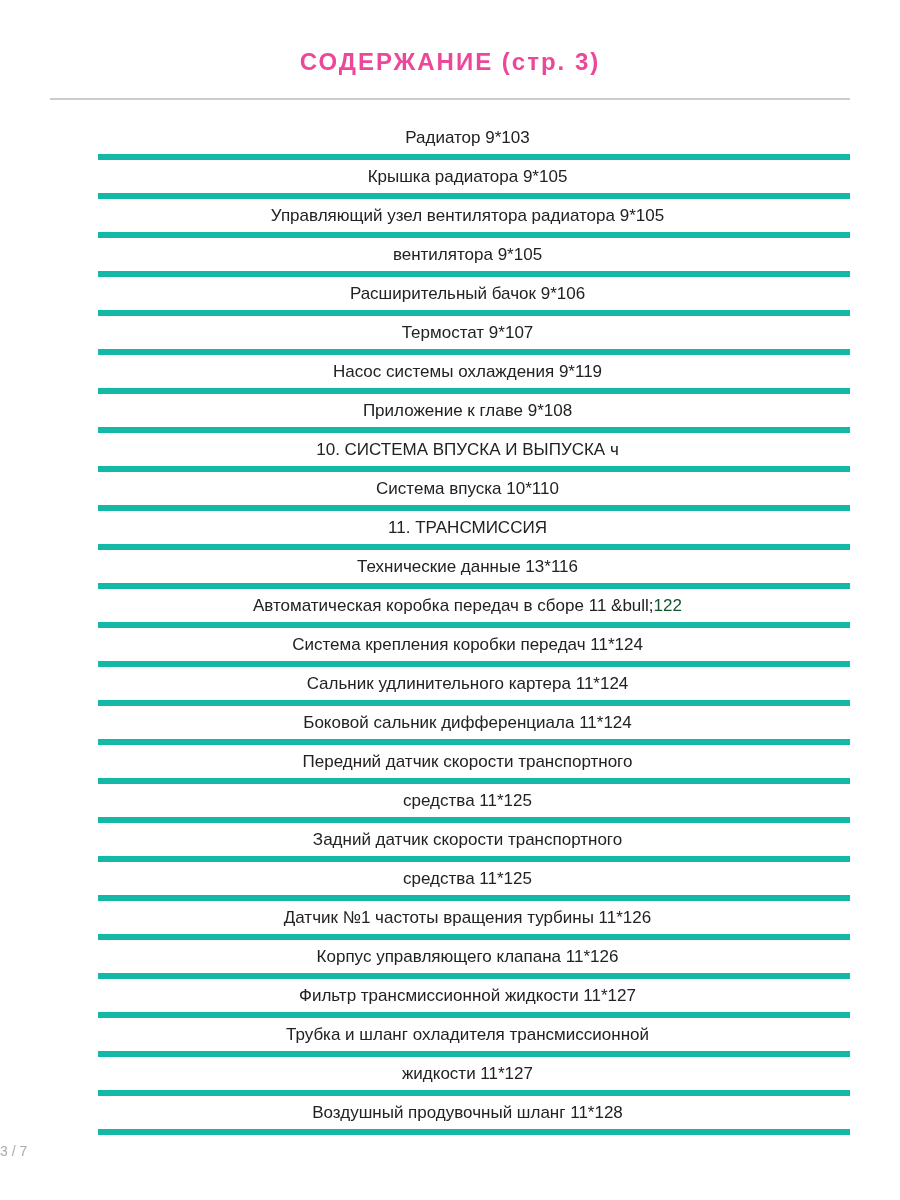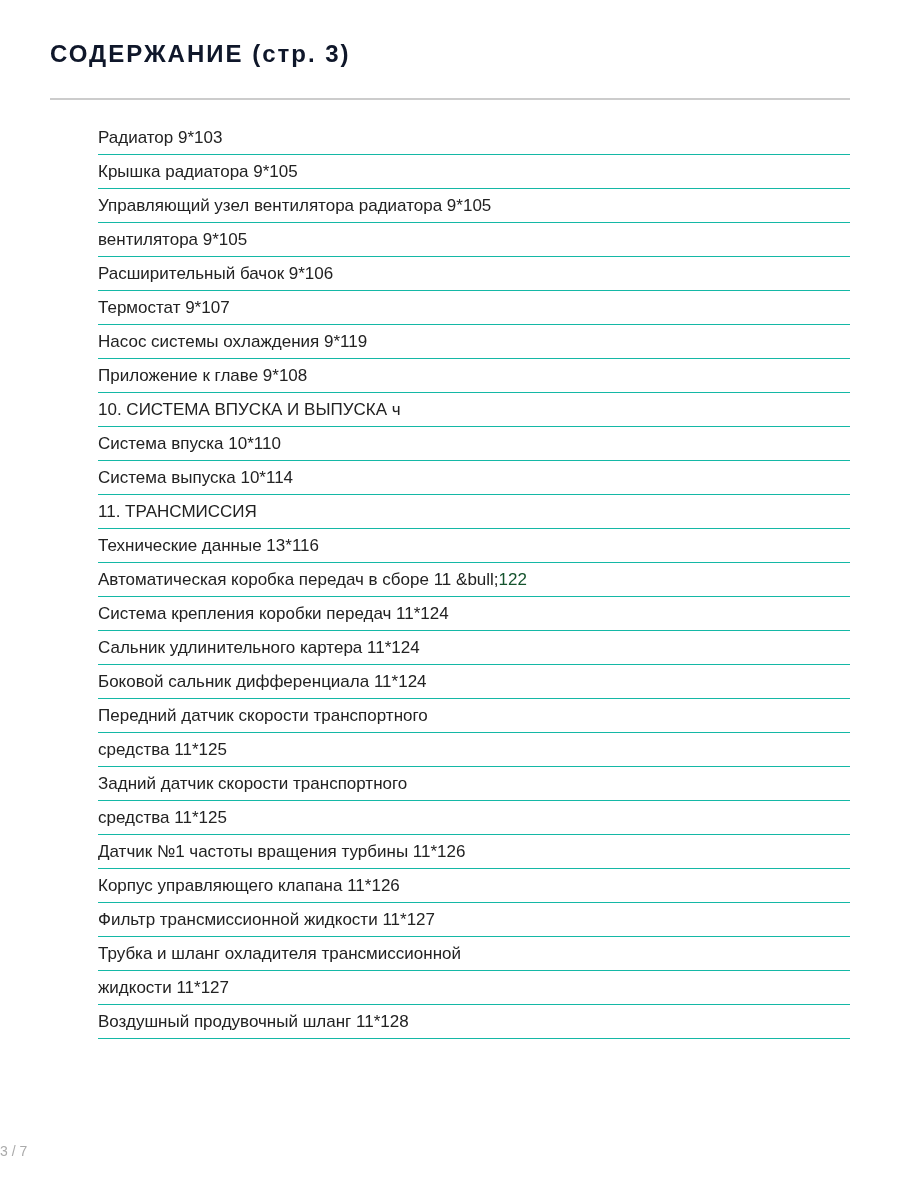--- a/index.html
+++ b/index.html
@@ -15,28 +15,28 @@
       font-family: "Liberation Sans", "DejaVu Sans", sans-serif;
       color: #222222;
     }
     .page {
       position: absolute;
       left: 50px;
       top: 0;
       width: 800px;
     }
     .title {
-      margin: 0;
+      margin: 8px;
       padding-top: 38px;
       height: 50px;
-      text-align: left;
+      text-align: center;
       font-size: 24px;
       font-weight: bold;
       letter-spacing: 2px;
-      color: #0f172a;
+      color: #ec4899;
       line-height: 32px;
     }
     .rule {
       position: absolute;
       top: 98px;
       left: 0;
       width: 800px;
       height: 2px;
       background: #cccccc;
     }
@@ -44,24 +44,24 @@
       position: absolute;
       top: 121px;
       left: 0;
       width: 800px;
       list-style: none;
       margin: 0;
       padding: 0;
     }
     .toc-row {
       display: flex;
-      justify-content: flex-start;
+      justify-content: center;
       align-items: center;
       height: 33px;
-      border-bottom: 1px solid #14b8a6;
+      border-bottom: 6px solid #14b8a6;
       font-size: 17px;
       color: #222222;
       margin-left: 48px;
     }
     .toc-row .label {
       white-space: nowrap;
     }
     .toc-row .page-num {
       color: #14532d;
       padding-right: 13px;
@@ -116,24 +116,20 @@
     <li class="toc-row">
         <span class="label">Приложение к главе 9*108</span>
         <span class="page-num"></span>
       </li>
     <li class="toc-row">
         <span class="label">10. СИСТЕМА ВПУСКА И ВЫПУСКА ч</span>
         <span class="page-num"></span>
       </li>
     <li class="toc-row">
         <span class="label">Система впуска 10*110</span>
-        <span class="page-num"></span>
-      </li>
-    <li class="toc-row">
-        <span class="label">Система выпуска 10*114</span>
         <span class="page-num"></span>
       </li>
     <li class="toc-row">
         <span class="label">11. ТРАНСМИССИЯ</span>
         <span class="page-num"></span>
       </li>
     <li class="toc-row">
         <span class="label">Технические данные 13*116</span>
         <span class="page-num"></span>
       </li>

